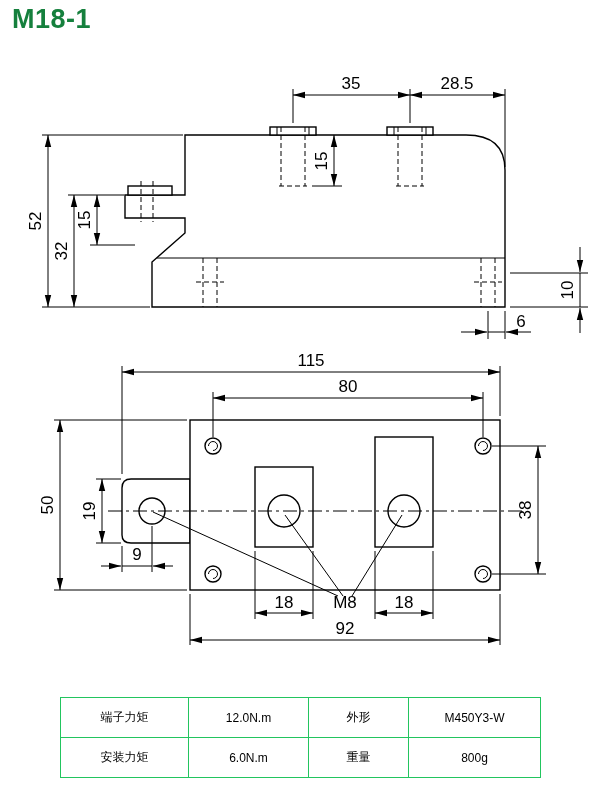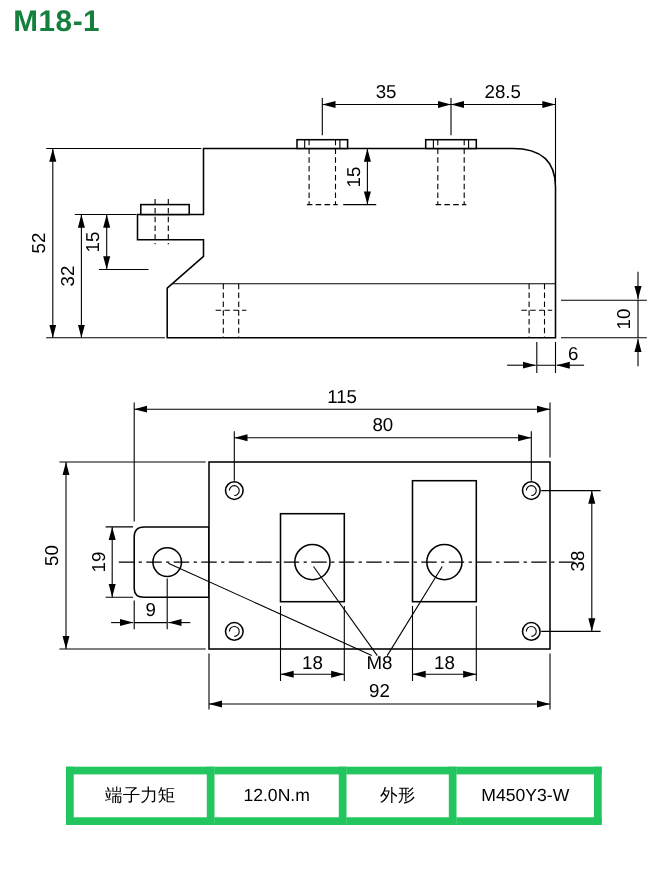--- a/index.html
+++ b/index.html
@@ -9,22 +9,22 @@
               font-size:27px;font-weight:bold;color:#15803d;letter-spacing:0.5px;}
   svg.drawing{position:absolute;left:0;top:0;}
   .outline{fill:none;stroke:#000;stroke-width:1.4;}
   .white{fill:#fff;stroke:#000;stroke-width:1.4;}
   .thin{fill:none;stroke:#000;stroke-width:1;}
   .hidden-line{fill:none;stroke:#000;stroke-width:1;stroke-dasharray:5 3;}
   .centerline{fill:none;stroke:#000;stroke-width:1;stroke-dasharray:14 4 3 4;}
   .dimline{fill:none;stroke:#000;stroke-width:1;}
   text.dim{font-size:17px;fill:#000;font-family:"Liberation Sans",sans-serif;}
   .spec-table{position:absolute;left:60px;top:697px;border-collapse:collapse;table-layout:fixed;}
-  .spec-table td{border:7px solid #22c55e;height:39px;text-align:center;
-                 font-size:16px;padding:0;color:#000;}
+  .spec-table td{border:1px solid #22c55e;height:39px;text-align:center;
+                 font-size:12px;padding:0;color:#000;}
 </style>
 </head>
 <body>
 
 <h1 class="page-title">M18-1</h1>
 
 <svg class="drawing" width="600" height="798" viewBox="0 0 600 798">
   <defs>
     <marker id="arr" markerWidth="13" markerHeight="8" refX="12" refY="4" orient="auto-start-reverse" markerUnits="userSpaceOnUse">
       <path d="M0,0.8 L12,4 L0,7.2 Z" fill="#000"></path>
@@ -168,14 +168,20 @@
       <col style="width:100px">
       <col style="width:132px">
   </colgroup>
   <tbody>
     <tr>
       <td>端子力矩</td>
       <td>12.0N.m</td>
       <td>外形</td>
       <td>M450Y3-W</td>
     </tr>
+    <tr>
+      <td>安装力矩</td>
+      <td>6.0N.m</td>
+      <td>重量</td>
+      <td>800g</td>
+    </tr>
   </tbody>
 </table>
 
 </body></html>

